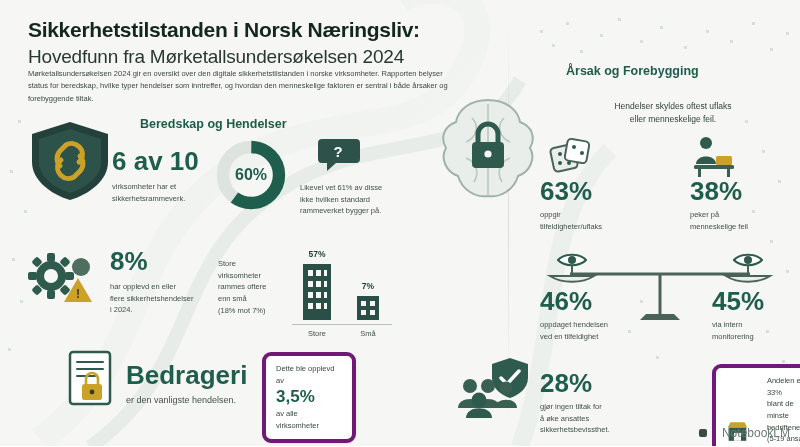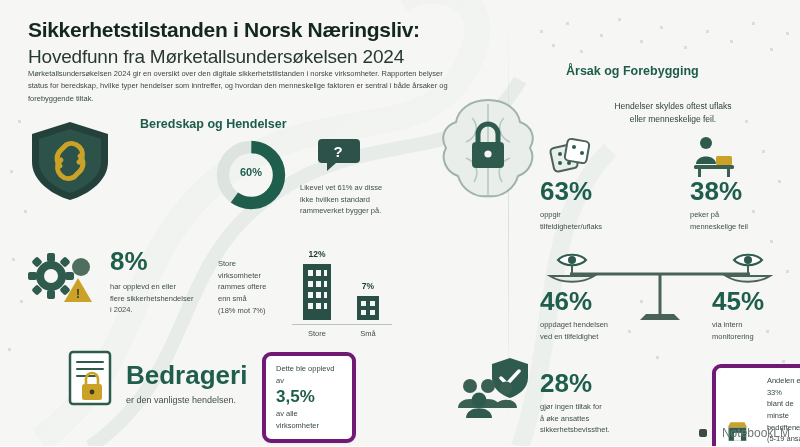--- a/index.html
+++ b/index.html
@@ -57,21 +57,21 @@
     border-radius: 9px;
     padding: 7px 10px;
     box-shadow: 0 1px 2px rgba(0,0,0,0.06);
   }
   .bubble .btxt { font-size: 7.5px; color: #3b4a43; line-height: 1.55; }
 
   
   .donut { position: absolute; }
   .donut-val {
     position: absolute; width: 100%; text-align: center;
-    font-size: 11px; font-weight: bold; color: #1f5d4c;
+    font-size: 16px; font-weight: bold; color: #1f5d4c;
   }
 
   
   .bar-wrap { position: absolute; }
   .bar-lbl { font-size: 8.5px; font-weight: bold; color: #1f3a33; text-align: center; }
   .bar-cat { font-size: 7.5px; color: #41504a; text-align: center; }
 
   .footer-brand {
     position: absolute; right: 10px; bottom: 6px;
     font-size: 12px; color: #6d7873;
@@ -151,20 +151,25 @@
 
   <svg style="position:absolute; left:22px; top:118px;" width="96" height="86" viewBox="0 0 96 86">
     <path d="M48 4 L86 16 L86 44 C86 62 68 76 48 82 C28 76 10 62 10 44 L10 16 Z" fill="#23413a"></path>
     <path d="M48 11 L79 21 L79 44 C79 58 64 70 48 75 C32 70 17 58 17 44 L17 21 Z" fill="#2d5249"></path>
     <g stroke="#c9a227" stroke-width="5" fill="none" stroke-linecap="round">
       <path d="M38 48 a11 11 0 0 1 0-15 l6-6 a11 11 0 0 1 15 15 l-2 2"></path>
       <path d="M58 38 a11 11 0 0 1 0 15 l-6 6 a11 11 0 0 1-15-15 l2-2"></path>
     </g>
   </svg>
 
+  <div style="position:absolute; left:112px; top:148px; width:100px;">
+    <div class="big-stat">6 av 10</div>
+    <div class="stat-label" style="margin-top:7px; white-space:pre-line;">virksomheter har et
+sikkerhetsrammeverk.</div>
+  </div>
 
   <div class="donut" style="left:214px; top:138px; width:74px; height:74px;">
     <svg width="74" height="74" viewBox="0 0 42 42">
       <circle cx="21" cy="21" r="15.9" fill="none" stroke="#dde3df" stroke-width="7"></circle>
       <circle cx="21" cy="21" r="15.9" fill="none" stroke="#1f5d4c" stroke-width="7" stroke-dasharray="60 40" stroke-dashoffset="25"></circle>
     </svg>
     <div class="donut-val" style="top:28px;">60%</div>
   </div>
 
   <svg style="position:absolute; left:318px; top:136px;" width="42" height="36" viewBox="0 0 42 36">
@@ -208,21 +213,21 @@
     <div class="stat-label" style="white-space:pre-line;">Store
 virksomheter
 rammes oftere
 enn små
 (18% mot 7%)</div>
   </div>
 
   <div class="bar-wrap" style="left:292px; top:238px; width:100px; height:96px;">
 
     <div style="position:absolute; left:2px; bottom:14px; width:46px; text-align:center;">
-      <div class="bar-lbl" style="margin-bottom:3px;">12%</div>
+      <div class="bar-lbl" style="margin-bottom:3px;">57%</div>
       <svg width="40" height="58" viewBox="0 0 40 58" style="display:block; margin:0 auto;">
         <rect x="6" y="2" width="28" height="56" fill="#2a4f46"></rect>
         <g fill="#f6f7f5">
           <rect x="11" y="8" width="5" height="6"></rect>
             <rect x="19" y="8" width="5" height="6"></rect>
             <rect x="27" y="8" width="3" height="6"></rect>
           <rect x="11" y="19" width="5" height="6"></rect>
             <rect x="19" y="19" width="5" height="6"></rect>
             <rect x="27" y="19" width="3" height="6"></rect>
           <rect x="11" y="30" width="5" height="6"></rect>

